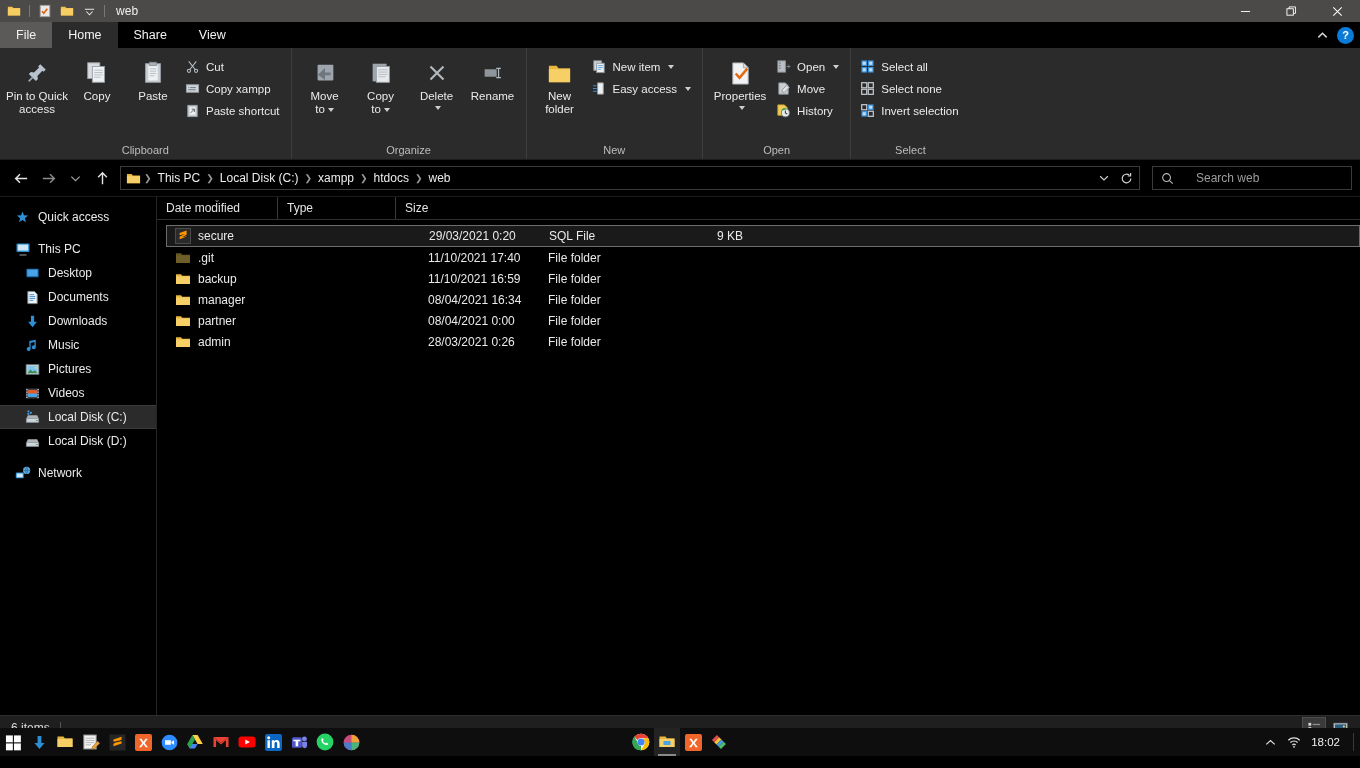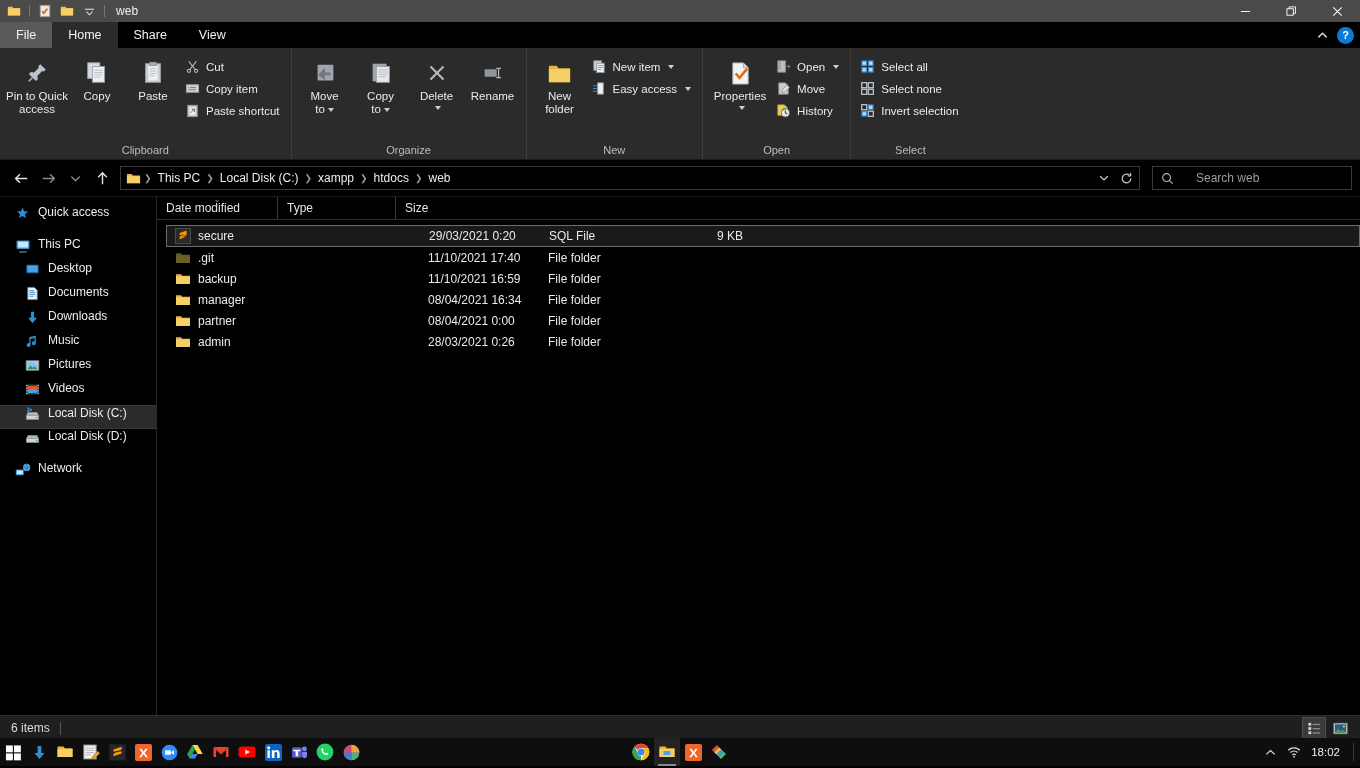--- a/index.html
+++ b/index.html
@@ -73,21 +73,21 @@
   .crumbbtn { width: 22px; height: 22px; display: flex; align-items: center; justify-content: center; color: #d0d0d0; }
   .searchbox {
     width: 200px; height: 24px; border: 1px solid #3a3a3a; background: #000; margin-left: 12px;
     display: flex; align-items: center; gap: 22px; padding: 0 8px;
   }
   .searchbox .ph { font-size: 12px; color: #9d9d9d; }
 
   
   .main { flex: 1; display: flex; min-height: 0; border-top: 1px solid #1a1a1a; }
   .navpane { width: 157px; background: #000; border-right: 1px solid #262626; padding-top: 8px; overflow: hidden; flex: 0 0 157px; }
-  .navitem { height: 24px; display: flex; gap: 7px; font-size: 12px; color: #ebebeb; padding-left: 14px; white-space: nowrap; }
+  .navitem { height: 24px; display: flex; align-items: center; gap: 7px; font-size: 12px; color: #ebebeb; padding-left: 14px; white-space: nowrap; }
   .navitem .ic { width: 17px; height: 17px; display: flex; align-items: center; justify-content: center; flex: 0 0 17px; }
   .navitem.indent { padding-left: 24px; }
   .navitem.selected { background: #2b2b2b; border-top: 1px solid #3a3a3a; border-bottom: 1px solid #3a3a3a; height: 24px; }
   .navgap { height: 8px; }
 
   .filepane { flex: 1; background: #000; display: flex; flex-direction: column; min-width: 0; }
   .colhead { height: 23px; display: flex; align-items: stretch; border-bottom: 1px solid #2f2f2f; position: relative; }
   .col { font-size: 12px; color: #e4e4e4; display: flex; align-items: center; padding-left: 9px; position: relative; }
   .col + .col { border-left: 1px solid #3a3a3a; }
   .col.c-name { width: 262px; }
@@ -113,21 +113,21 @@
     flex: 0 0 25px; background: #1f1f1f; border-top: 1px solid #2e2e2e;
     display: flex; align-items: center; padding-left: 11px; font-size: 12px; color: #dcdcdc; position: relative;
   }
   .status-sep { width: 1px; height: 13px; background: #555; margin: 0 10px; }
   .viewbtns { position: absolute; right: 8px; top: 0; height: 24px; display: flex; align-items: center; gap: 2px; }
   .viewbtn { width: 24px; height: 22px; display: flex; align-items: center; justify-content: center; }
   .viewbtn.active { background: #3a3a3a; border: 1px solid #4e4e4e; }
 
   
   .taskbar {
-    position: absolute; left: 0; right: 0; bottom: 2px; height: 28px; background: #0e0e0e;
+    position: absolute; left: 0; right: 0; bottom: 12px; height: 28px; background: #0e0e0e;
     display: flex; align-items: flex-start; z-index: 20;
   }
   .tb-left { display: flex; align-items: center; height: 28px; }
   .tb-center { position: absolute; left: 50%; transform: translateX(-50%); display: flex; align-items: center; height: 28px; }
   .tb-right { position: absolute; right: 0; display: flex; align-items: center; height: 28px; padding-right: 6px; gap: 9px; }
   .tbitem { width: 26px; height: 28px; display: flex; align-items: center; justify-content: center; position: relative; }
   .tbitem.running { background: #232323; }
   .tbitem.running::after { content: ""; position: absolute; bottom: 0; left: 4px; right: 4px; height: 2px; background: #8a8a8a; }
   .tbclock { font-size: 11.5px; color: #eee; }
   .tb-sep { width: 1px; height: 18px; background: #3a3a3a; margin-left: 4px; }
@@ -260,21 +260,21 @@
           </div>
           <div class="smallbtn">
             <span class="ic">
               <svg width="15" height="15" viewBox="0 0 16 16">
                   <rect x="1.5" y="4" width="13" height="8" fill="#cfd5da" stroke="#9aa0a6"></rect>
                   <g stroke="#6f7479">
                     <path d="M3.5 7h1M5.5 7h6M3.5 9.3h8"></path>
                   </g>
                 </svg>
             </span>
-            <span>Copy item</span>
+            <span>Copy xampp</span>
           </div>
           <div class="smallbtn">
             <span class="ic">
               <svg width="15" height="15" viewBox="0 0 16 16">
                   <rect x="3" y="2.5" width="10" height="12" fill="#c9ced3" stroke="#9aa0a6"></rect>
                   <rect x="5" y="4.5" width="6" height="8" fill="#eef1f3"></rect>
                   <path d="M6 10.5l4-4M7 6.5h3v3" stroke="#5a6066" fill="none"></path>
                 </svg>
             </span>
             <span>Paste shortcut</span>

